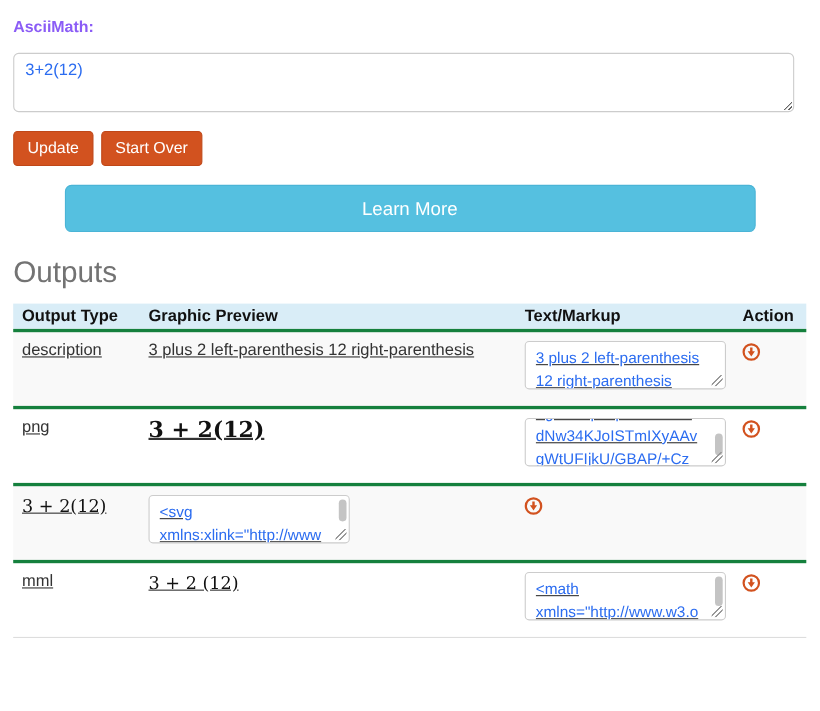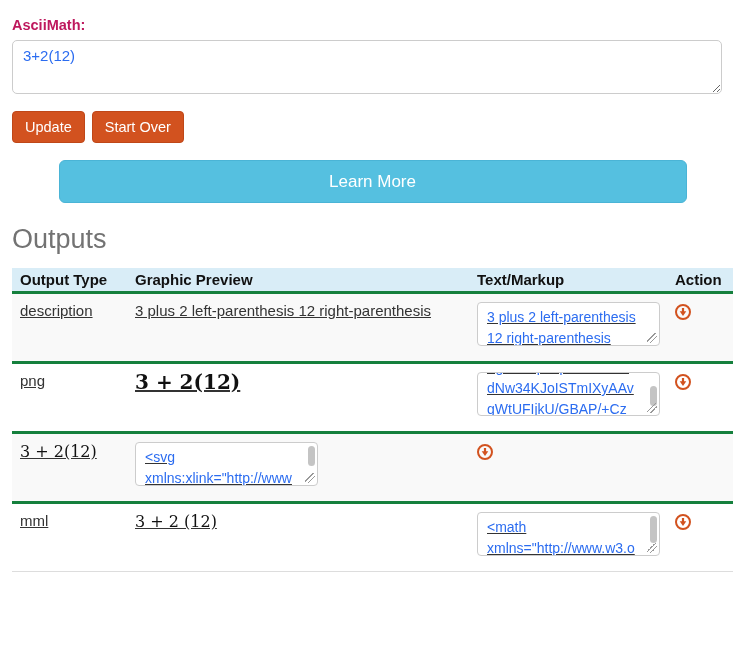--- a/index.html
+++ b/index.html
@@ -5,22 +5,22 @@
   * { margin:0; padding:0; box-sizing:border-box; }
   html,body { width:745px; height:646px; background:#fff; overflow:hidden;
               font-family:"Liberation Sans", sans-serif; color:#333; }
   .container { padding:0 12px; }
 
   
   h1.page-title { margin-top:6px; padding:0 0 9px 0; border-bottom:1px solid #ececec;
                   font-size:31px; font-weight:bold; color:#ce4b1d; letter-spacing:-0.5px; }
 
   
-  .form-label { display:block; margin-top:17px; font-size:14.5px; font-weight:bold; color:#be185d; }
-  .asciimath-input { display:block; margin-top:7px; width:710px; height:54px; resize:both;
+  .form-label { display:block; margin-top:17px; font-size:14.5px; font-weight:bold; color:#8b5cf6; }
+  .asciimath-input { display:block; margin-top:15px; width:710px; height:54px; resize:both;
       border:1px solid #ccc; border-radius:5px; padding:6px 10px; font-size:15px;
       color:#2b6cf0; font-family:"Liberation Sans", sans-serif; outline:none; }
 
   .btn-row { margin-top:17px; display:flex; gap:7px; }
   .btn-orange { background:#d2521f; border:1px solid #bf4718; color:#fff; font-size:14.5px;
       padding:7px 12px; border-radius:4px; cursor:pointer; font-family:"Liberation Sans", sans-serif; }
   .btn-learn { display:block; margin:17px auto 12px auto; width:628px; height:43px;
       background:#55c0e0; border:1px solid #4ab4d6; color:#fff; font-size:17px;
       border-radius:6px; cursor:pointer; font-family:"Liberation Sans", sans-serif; }
 

